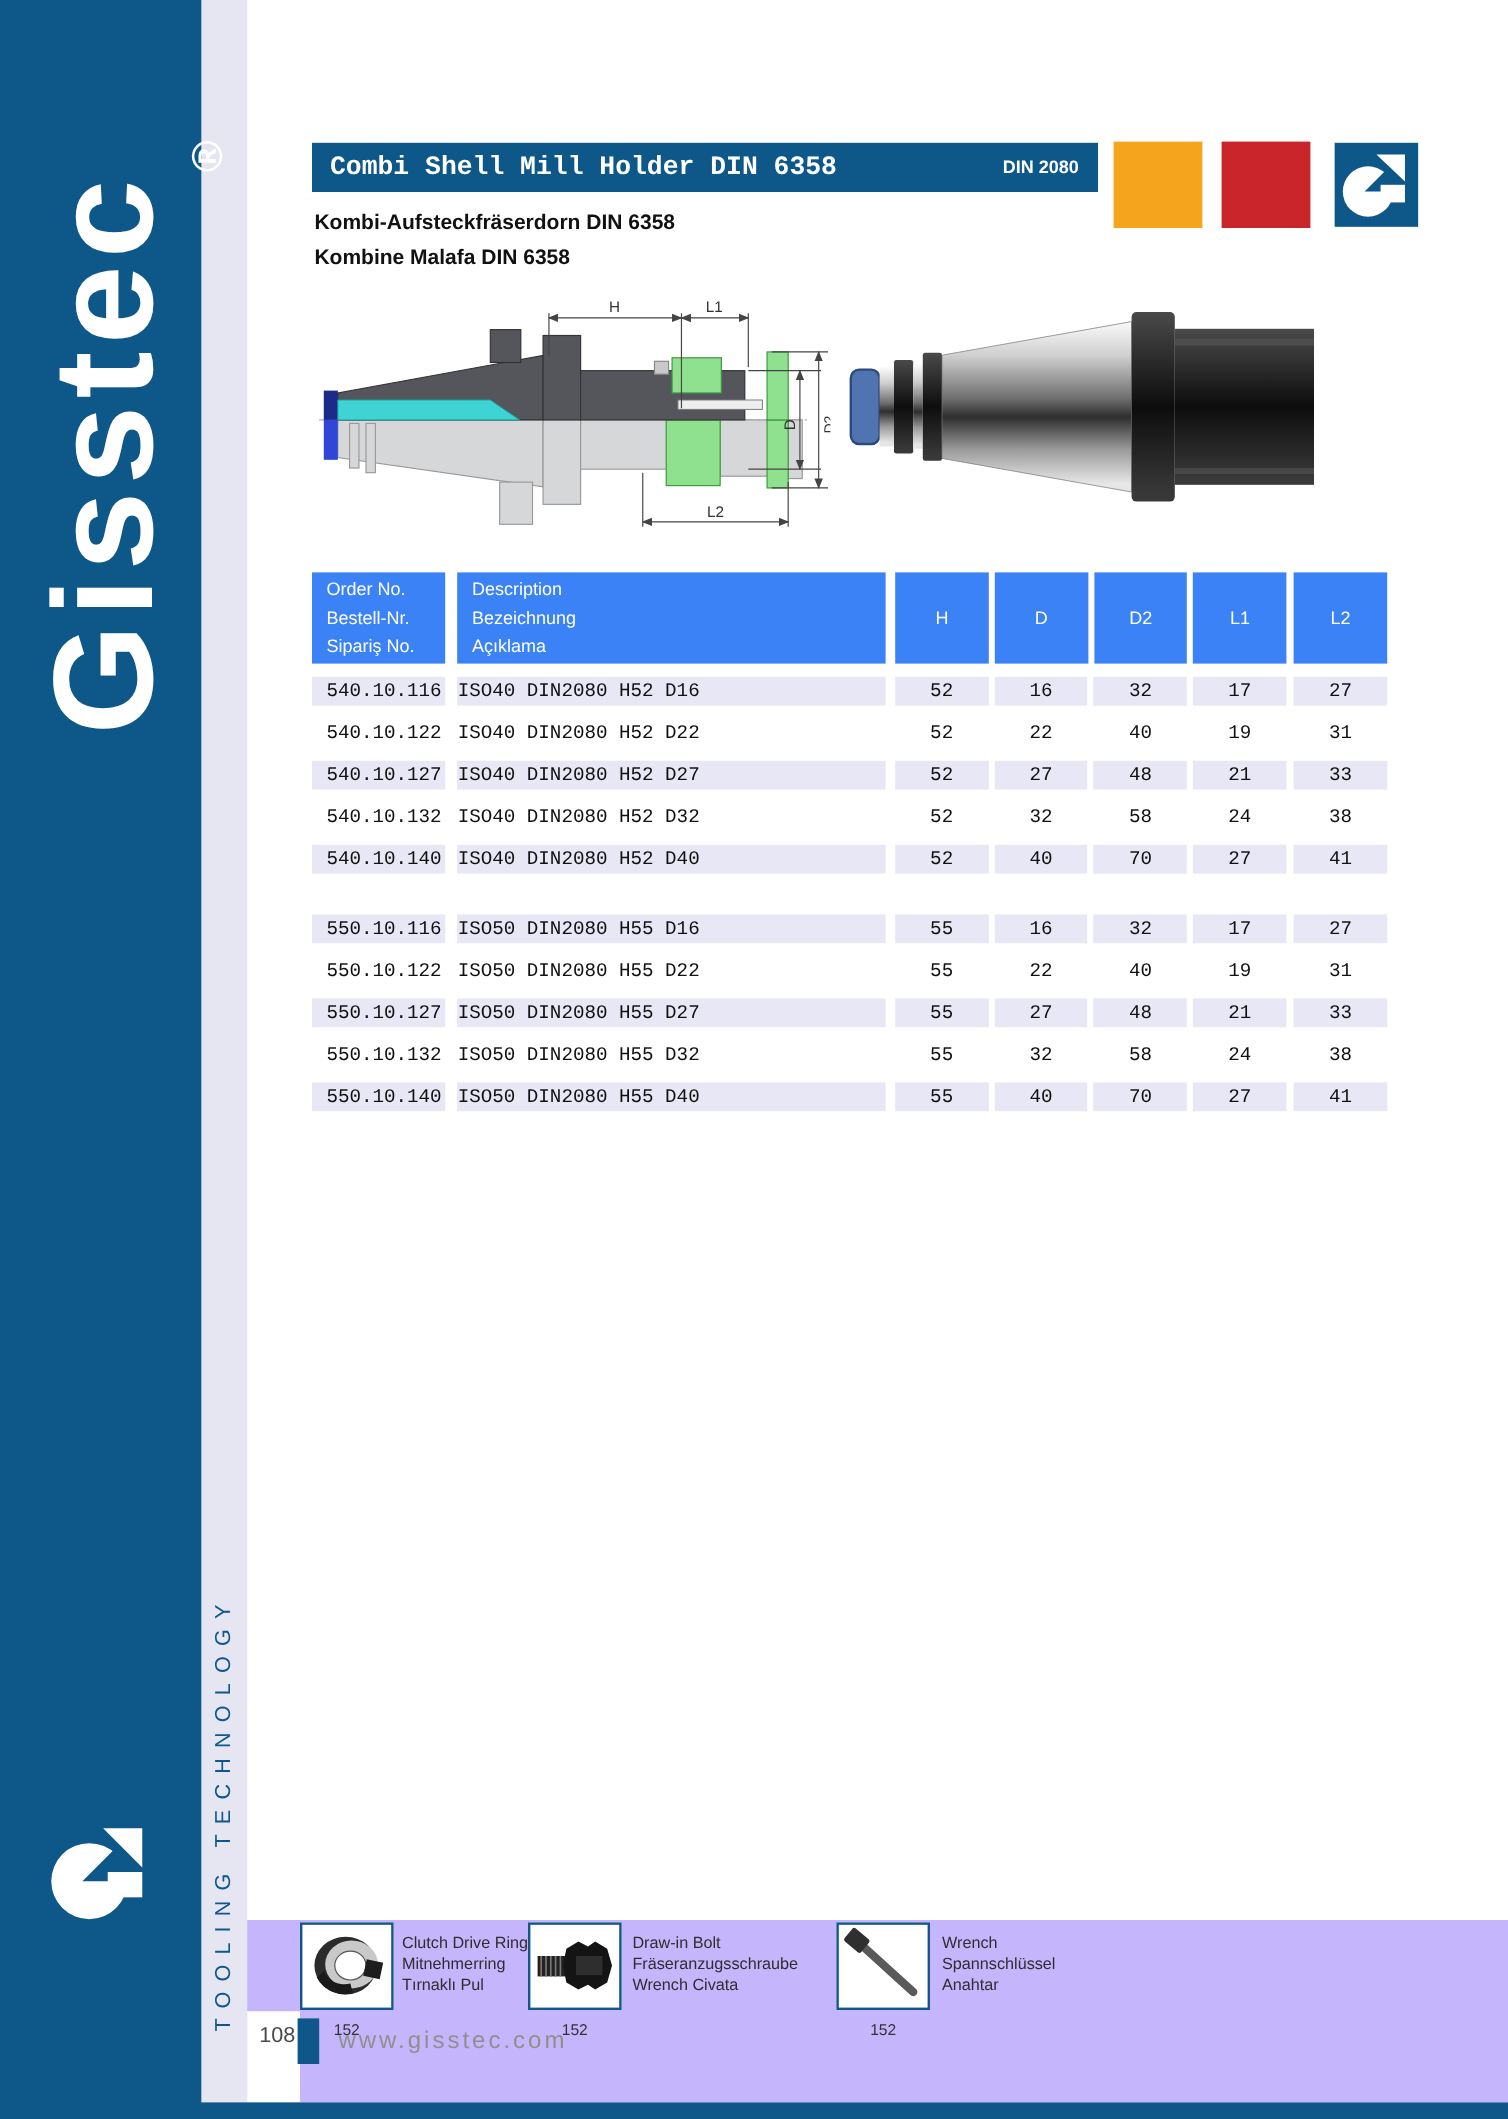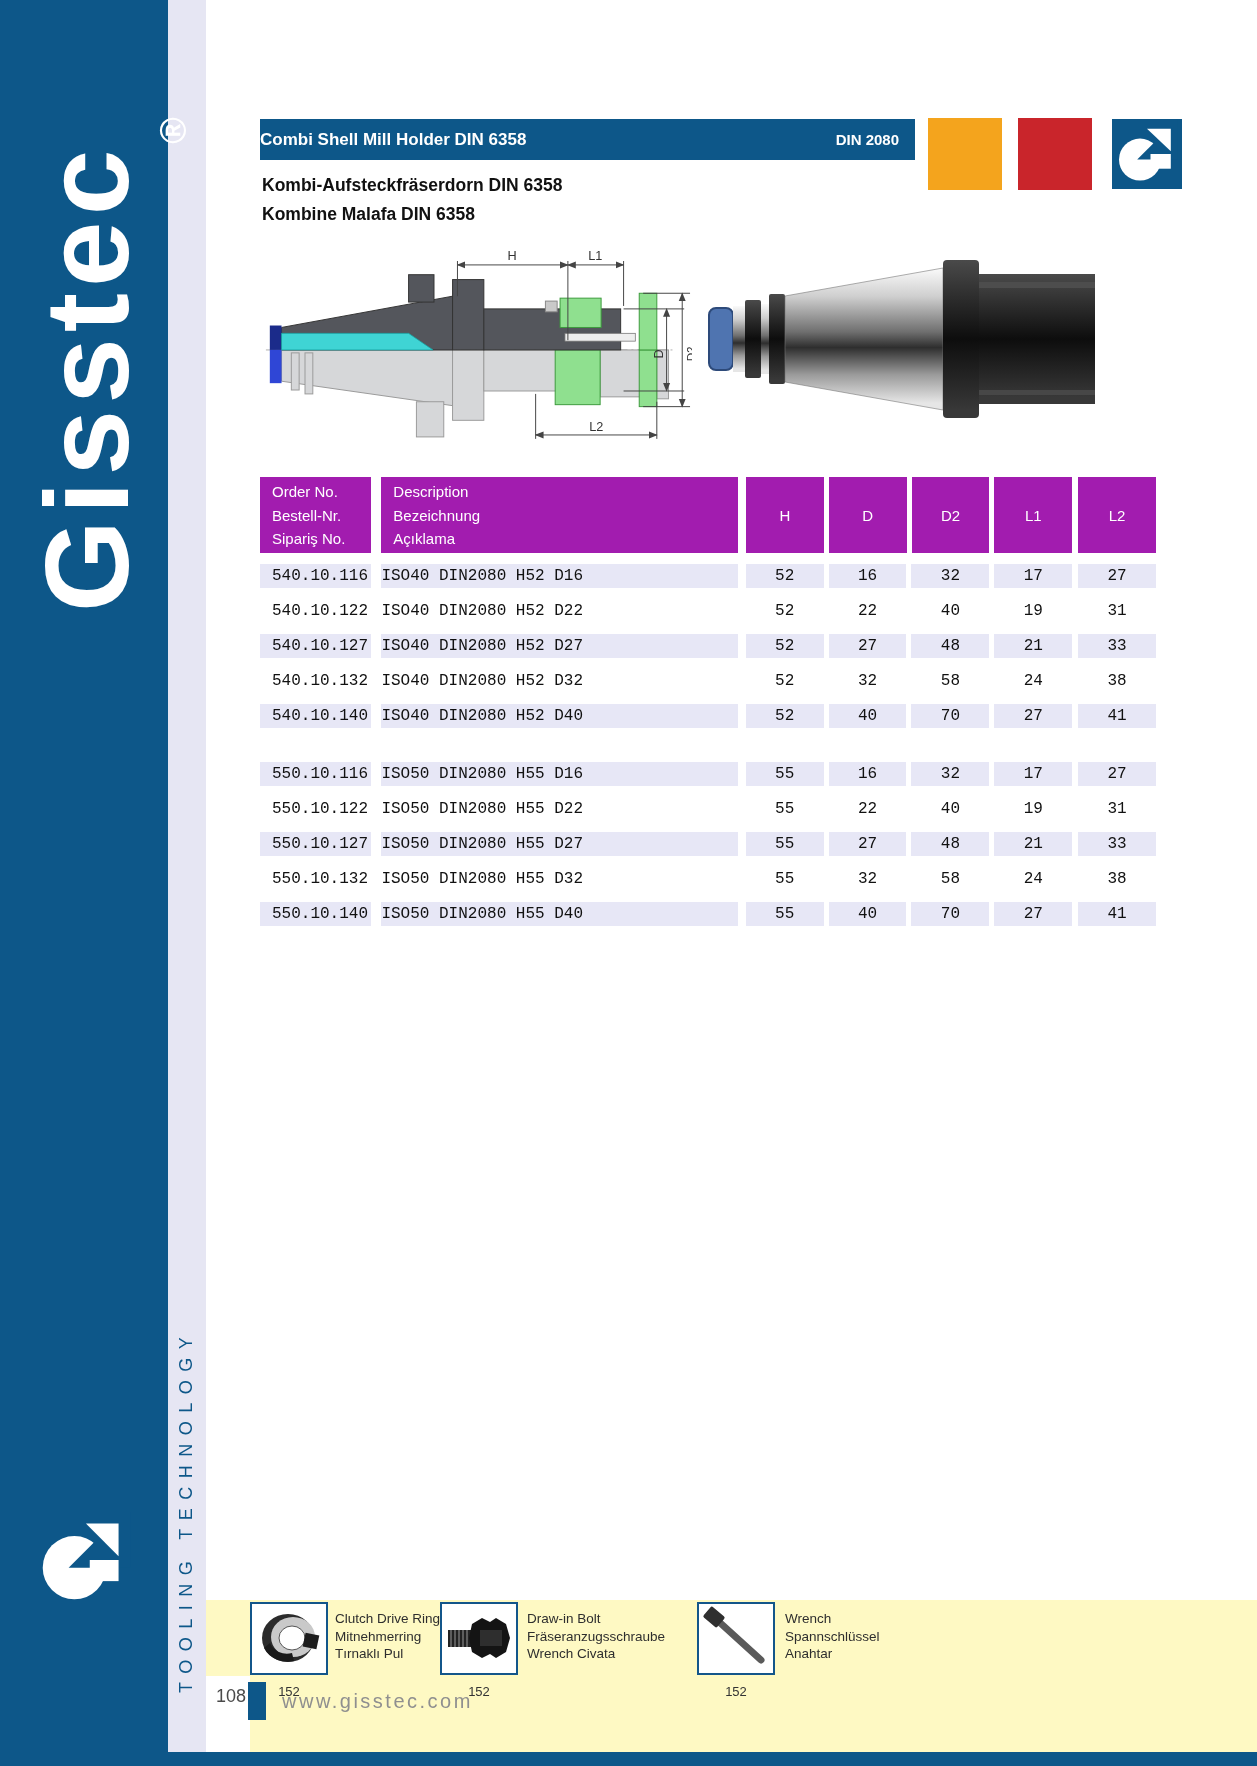--- a/index.html
+++ b/index.html
@@ -21,56 +21,56 @@
     position:absolute; left:173px; top:1693px;
     transform:rotate(-90deg); transform-origin:0 0;
     white-space:nowrap; color:#0d5789;
     font-size:18px; line-height:26px; letter-spacing:8.5px; font-weight:400;
   }
   .sidebar-gmark { position:absolute; left:36px; top:1512px; width:96px; height:96px; }
 
   
   .title-bar { position:absolute; left:260px; top:119px; width:655px; height:41px;
     background:#0d5789; color:#fff; display:flex; align-items:center; }
-  .title-bar .t-en { font-size:17px; font-weight:bold; flex:1; }
+  .title-bar .t-en { font-size:22px; font-weight:bold; padding-left:15px; flex:1;font-family:Liberation Mono, monospace; }
   .title-bar .t-din { font-size:15px; font-weight:bold; padding-right:16px; }
   .sq { position:absolute; top:118px; width:74px; height:72px; }
   .sq-orange { left:928px; background:#f4a41d; }
   .sq-red    { left:1018px; background:#c9252b; }
   .sq-logo   { left:1112px; width:70px; }
   .subtitle { position:absolute; left:262px; color:#111; font-size:17.5px; font-weight:bold; }
   .sub-de { top:175px; }
   .sub-tr { top:204px; }
 
   
   .figure-drawing { position:absolute; left:262px; top:245px; width:430px; height:205px; }
   .figure-photo   { position:absolute; left:695px; top:238px; width:400px; height:195px; }
 
   
   .spec-table { position:absolute; left:260px; top:477px; width:896px; }
   .thead { display:flex; height:76px; }
-  .thead .hcell { background:#a21caf; color:#fff; font-size:15px; }
+  .thead .hcell { background:#3b82f6; color:#fff; font-size:15px; }
   .h-multiline { padding:3px 0 0 12px; }
   .h-multiline div { line-height:23.5px; }
   .h-center { display:flex; align-items:center; justify-content:center; }
   .c-order { width:118px; margin-right:10px; }
   .c-desc  { width:380px; margin-right:8px; }
   .c-num   { width:83px;  margin-right:5px; text-align:center; }
   .c-l1    { margin-right:6px; }
   .c-l2    { margin-right:0; }
   .tbody { margin-top:11px;font-family:Liberation Mono, monospace; }
   .trow { display:flex; height:24px; margin-bottom:11px; font-size:16px; color:#111; }
   .trow .cell { line-height:24px; }
   .trow .c-order { padding-left:12px; }
   .trow .c-desc  { }
   .trow.striped .cell { background:#e7e7f6; }
   .trow.group-gap { margin-top:34px; }
 
   
-  .acc-band { position:absolute; left:206px; top:1600px; width:1051px; height:152px; background:#fef9c3; }
+  .acc-band { position:absolute; left:206px; top:1600px; width:1051px; height:152px; background:#c4b5fd; }
   .acc-box { position:absolute; top:2px; width:78px; height:73px; background:#fff; border:2px solid #13568a; }
   .acc-text { position:absolute; top:10px; font-size:13.5px; color:#2e2e2e; }
   .acc-text div { line-height:17.5px; }
   .acc-ref { position:absolute; top:84px; width:78px; text-align:center; font-size:13px; color:#333; }
 
   
   .page-tab { position:absolute; left:206px; top:1676px; width:44px; height:76px; background:#ffffff; }
   .page-num { position:absolute; left:0; top:10px; width:40px; text-align:right; font-size:18px; color:#4a4a4a; }
   .foot-sq { position:absolute; left:248px; top:1682px; width:18px; height:38px; background:#0d5789; }
   .site { position:absolute; left:282px; top:1690px; font-size:20px; color:#8f8f8f; letter-spacing:2.5px; }

